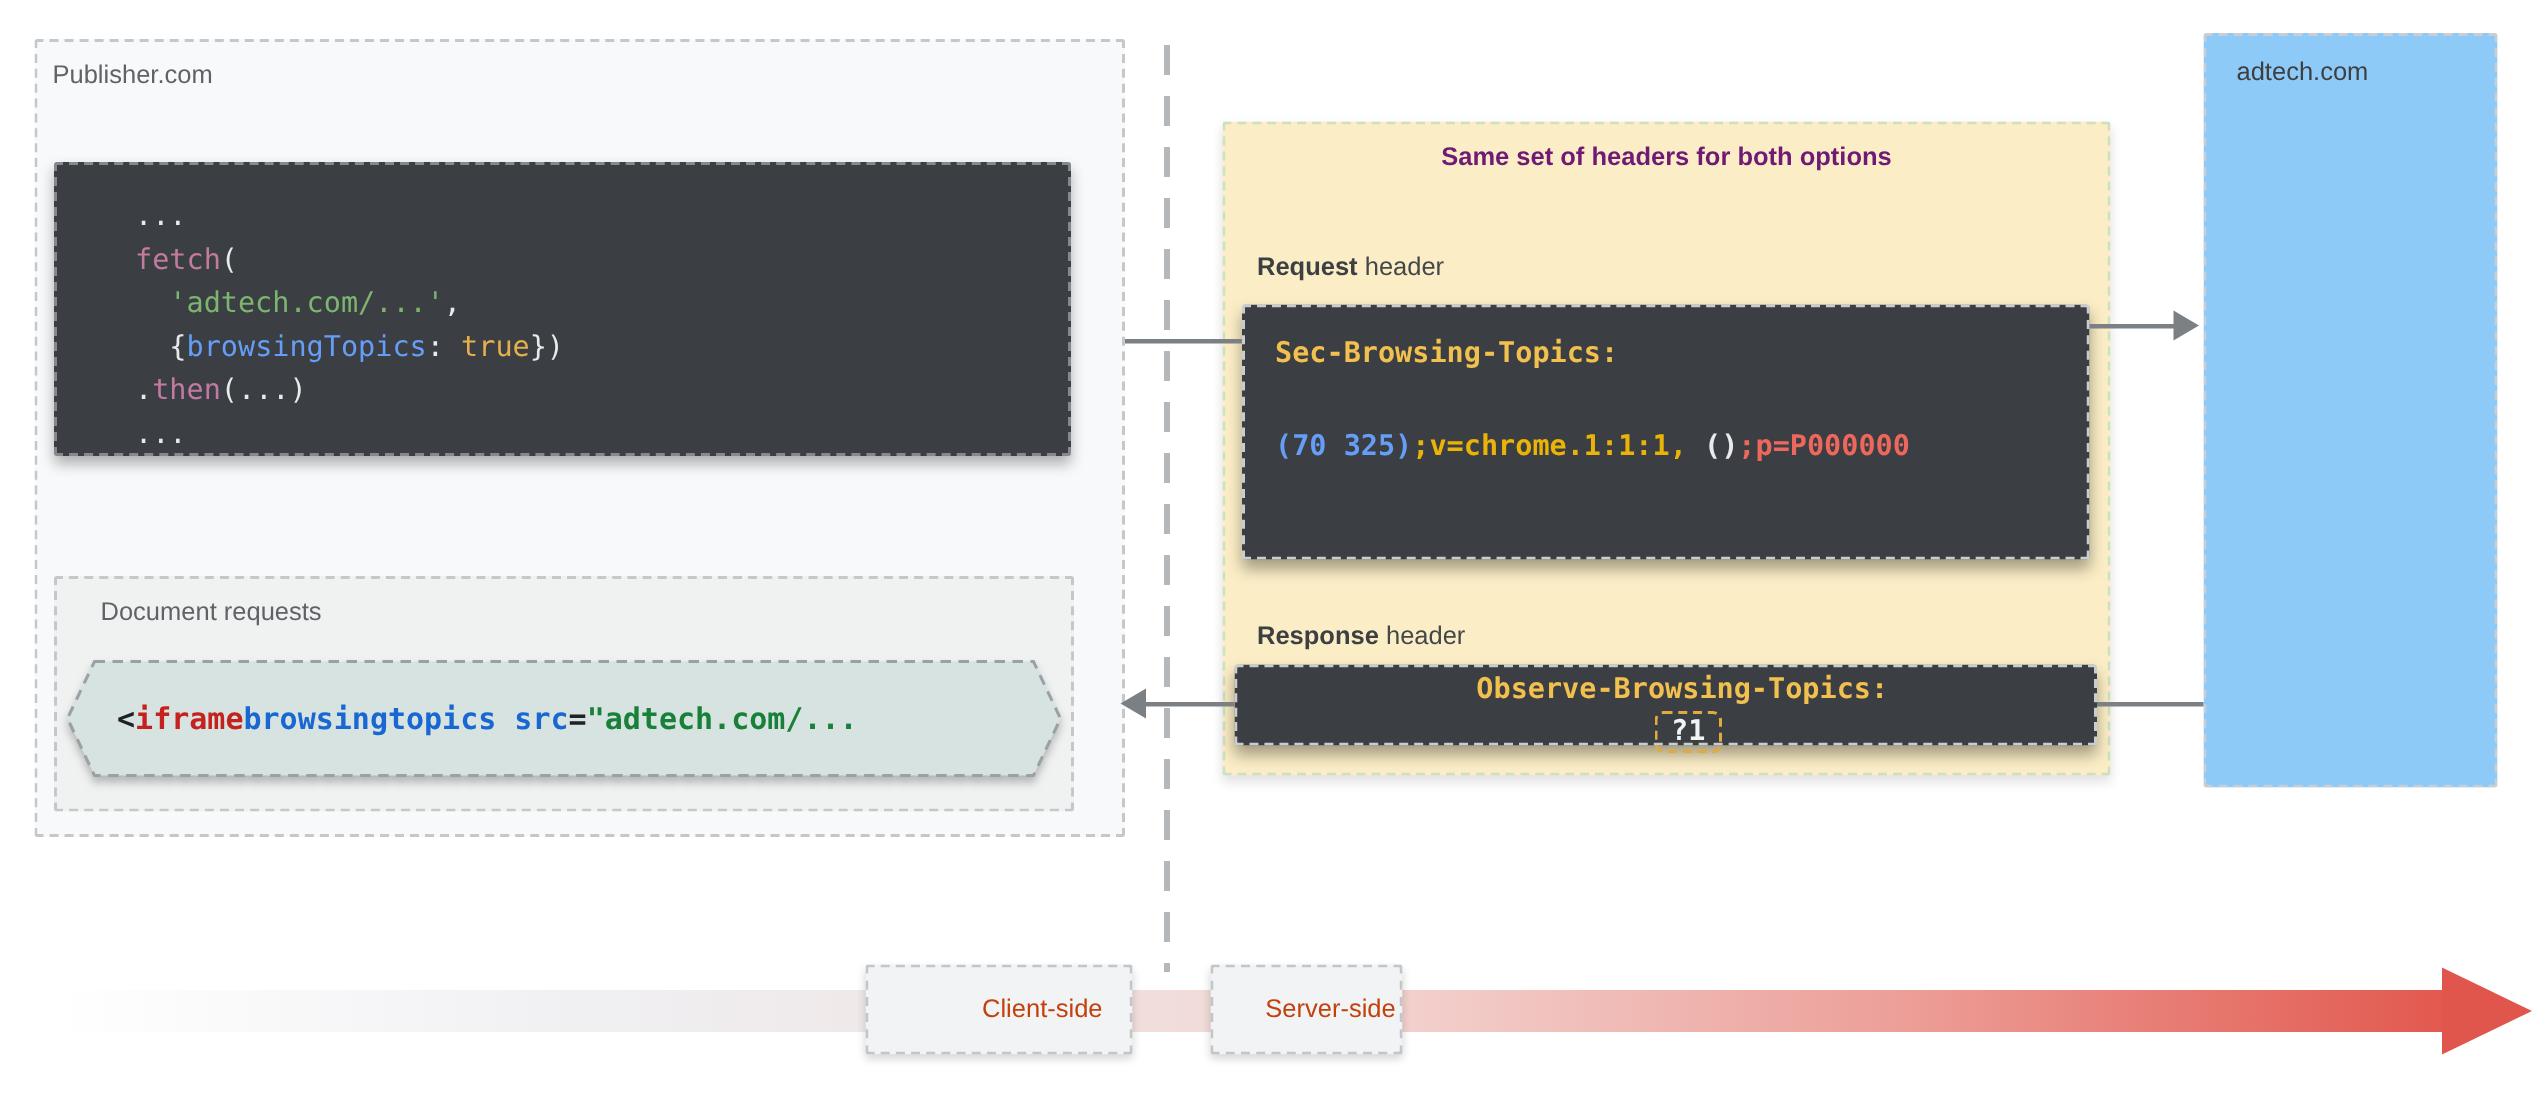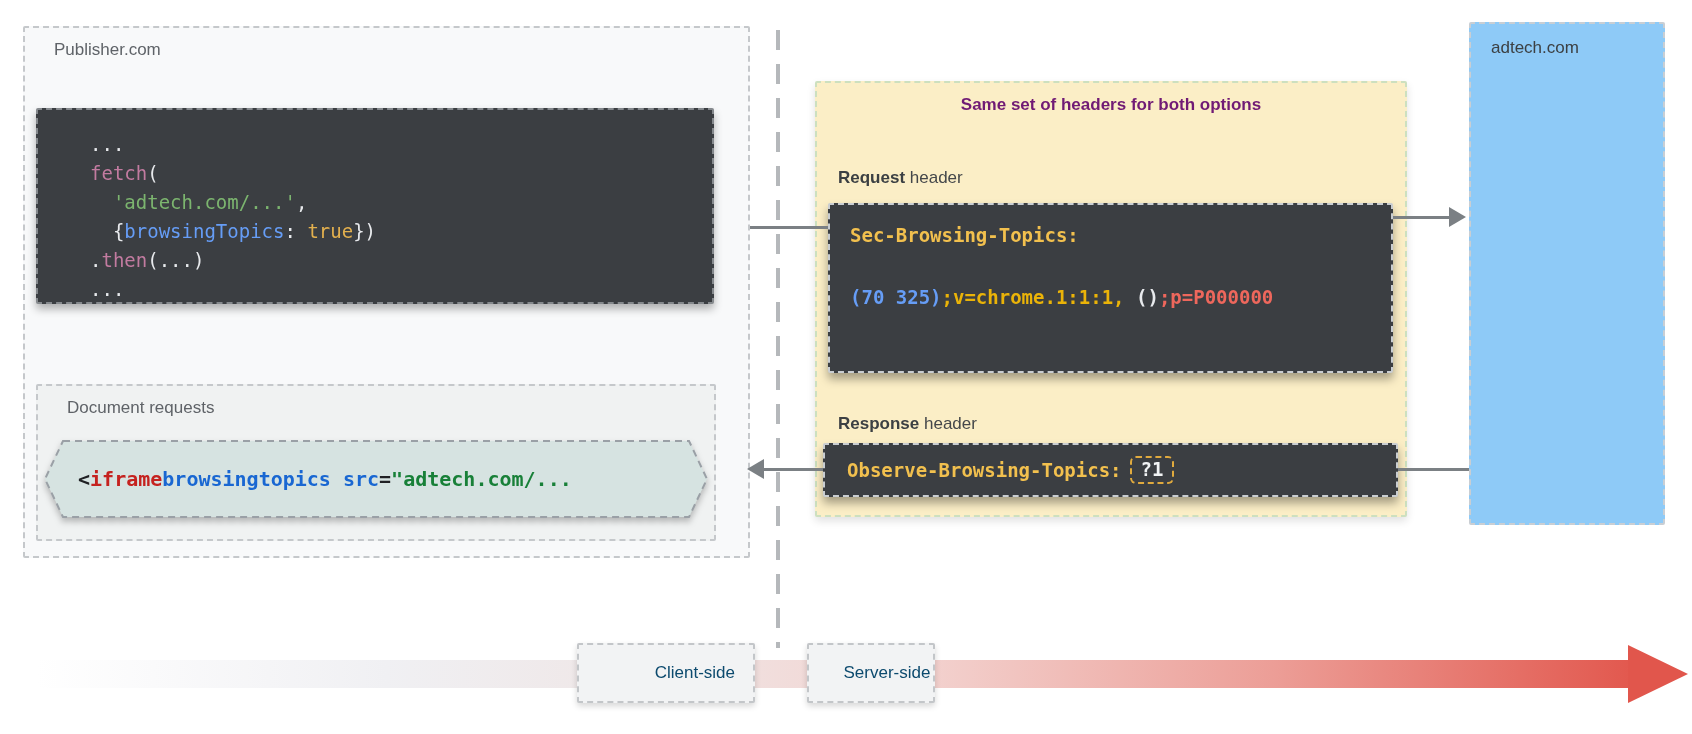--- a/index.html
+++ b/index.html
@@ -7,21 +7,21 @@
     position:relative;width:1692px;height:734px;background:#ffffff;overflow:hidden;
     font-family:"Liberation Sans", sans-serif;
   }
   .abs{position:absolute;}
   .panel-label{font-size:17px;color:#5f6368;}
   .dark-label{font-size:17px;color:#3c4043;}
 
   
   .publisher-box{left:23px;top:26px;width:727px;height:532px;background:#f8f9fa;
     border:2px dashed #c5c8cb;border-radius:2px;box-sizing:border-box;}
-  .publisher-label{left:54px;top:40px;}
+  .publisher-label{left:35px;top:40px;}
   .fetch-block{left:36px;top:108px;width:678px;height:196px;background:#3b3e42;
     border:2px dashed #85898d;box-sizing:border-box;border-radius:2px;
     box-shadow:0 5px 9px rgba(0,0,0,0.30);padding:20px 0 0 52px;}
   .code{font-family:"DejaVu Sans Mono", monospace;font-size:19px;}
   .code-line{margin:0;line-height:29px;font-weight:500;white-space:pre;}
   .doc-box{left:36px;top:384px;width:680px;height:157px;background:#f0f2f2;
     border:2px dashed #c5c8cb;box-sizing:border-box;border-radius:2px;}
   .doc-label{left:67px;top:398px;}
   .hex-wrap{left:44px;top:440px;width:664px;height:78px;filter:drop-shadow(0 4px 3px rgba(0,0,0,0.25));}
   .hex-text{left:78px;top:440px;height:78px;display:flex;align-items:center;
@@ -41,21 +41,21 @@
   .resp-label{left:838px;top:402px;margin-top:12px;}
   .hdr-bold{font-weight:700;color:#3c4043;}
   .hdr-rest{font-weight:400;color:#44474a;}
   .request-block{left:828px;top:203px;width:565px;height:170px;background:#3b3e42;
     border:2px dashed #c9cdd1;box-sizing:border-box;border-radius:2px;
     box-shadow:0 6px 10px rgba(0,0,0,0.35);padding:16px 0 0 20px;}
   .request-block .code-line{font-weight:600;}
   .request-gap{height:33px;}
   .response-block{left:823px;top:443px;width:575px;height:54px;background:#3b3e42;
     border:2px dashed #c9cdd1;box-sizing:border-box;border-radius:2px;
-    box-shadow:0 6px 10px rgba(0,0,0,0.35);display:flex;align-items:center;padding-left:22px;}
+    box-shadow:0 6px 10px rgba(0,0,0,0.35);display:flex;align-items:center;padding-left:22px;flex-direction:column;}
   .response-block .code-line{font-weight:600;}
   .value-badge{margin-left:8px;border:2px dashed #e0aa3e;border-radius:6px;
     padding:0px 9px 2px 9px;color:#f1f3f4;font-family:"DejaVu Sans Mono", monospace;
     font-size:19px;font-weight:600;}
 
   
   .adtech-box{left:1469px;top:22px;width:196px;height:503px;background:#8ecaf7;
     border:2px dashed #c9ced3;box-sizing:border-box;border-radius:2px;}
   .adtech-label{left:1491px;top:38px;color:#3c4043;}
 
@@ -71,21 +71,21 @@
     border-top:10px solid transparent;border-bottom:10px solid transparent;}
 
   
   .timeline-band{left:36px;top:660px;width:1592px;height:28px;
     background:linear-gradient(90deg,rgba(243,243,246,0) 0%,#f0f0f3 22%,#efe6e6 38%,
       #f3d4d1 55%,#ec9d96 78%,#e2594f 100%);}
   .timeline-head{left:1628px;top:645px;width:0;height:0;border-left:60px solid #e1564c;
     border-top:29px solid transparent;border-bottom:29px solid transparent;}
   .side-box{top:643px;height:60px;background:#f2f3f4;border:2px dashed #c3c6c9;
     box-sizing:border-box;border-radius:2px;box-shadow:0 3px 6px rgba(0,0,0,0.16);
-    display:flex;align-items:center;font-size:17px;color:#0c4a6e;padding-left:32px;}
+    display:flex;align-items:center;font-size:17px;color:#c2410c;padding-left:32px;}
   .client-box{left:577px;width:178px;justify-content:flex-end;padding-right:18px;}
   .server-box{left:807px;width:128px;justify-content:center;}
 
   
   .tk-white{color:#e8eaed;} .tk-pink{color:#c27ba0;} .tk-green{color:#7cb56f;}
   .tk-blue{color:#669df6;} .tk-yellow{color:#e3b04e;} .tk-gold{color:#f2c04e;}
   .tk-ltgreen{color:#eab308;} .tk-red{color:#ee675c;}
   .tk-dark{color:#202124;} .tk-dkred{color:#c5221f;} .tk-dkblue{color:#1967d2;}
   .tk-dkgreen{color:#188038;}
 </style>

